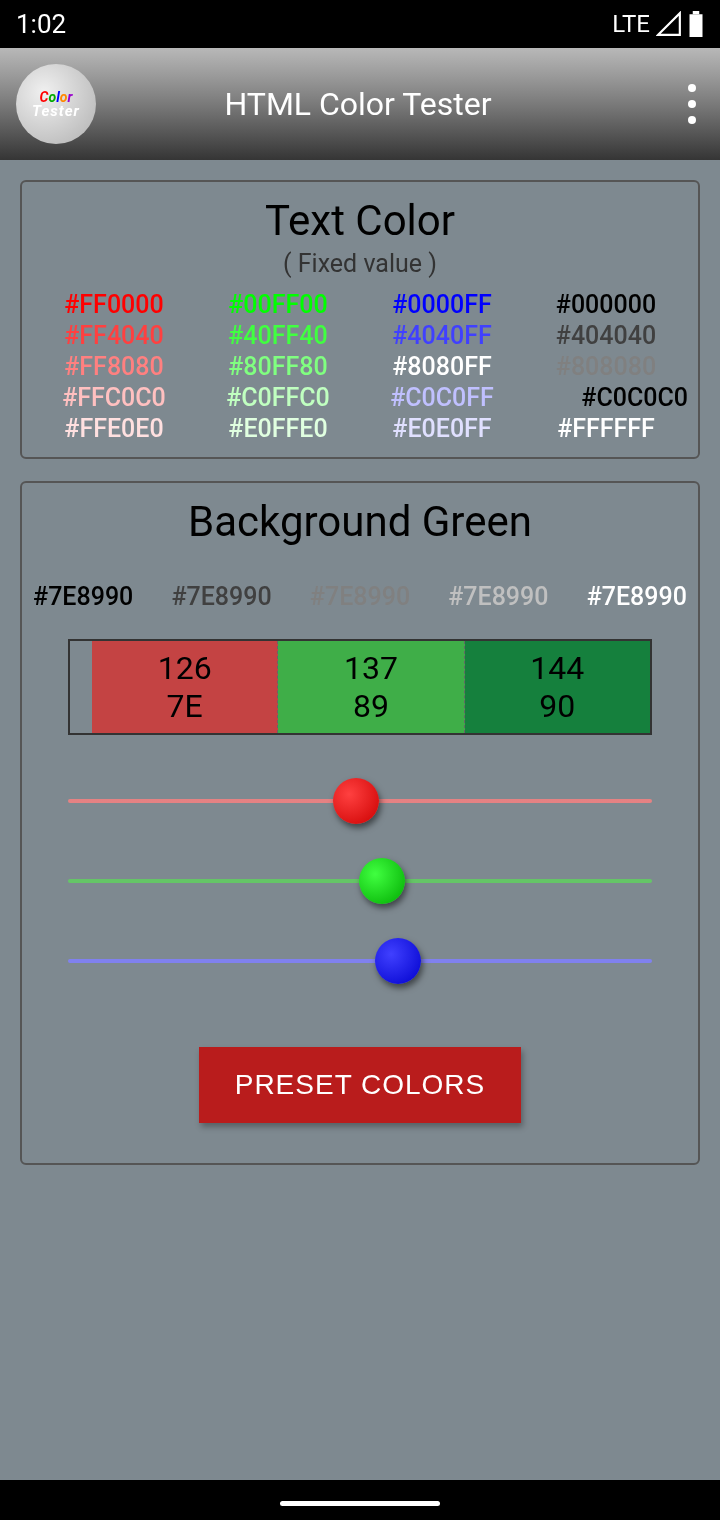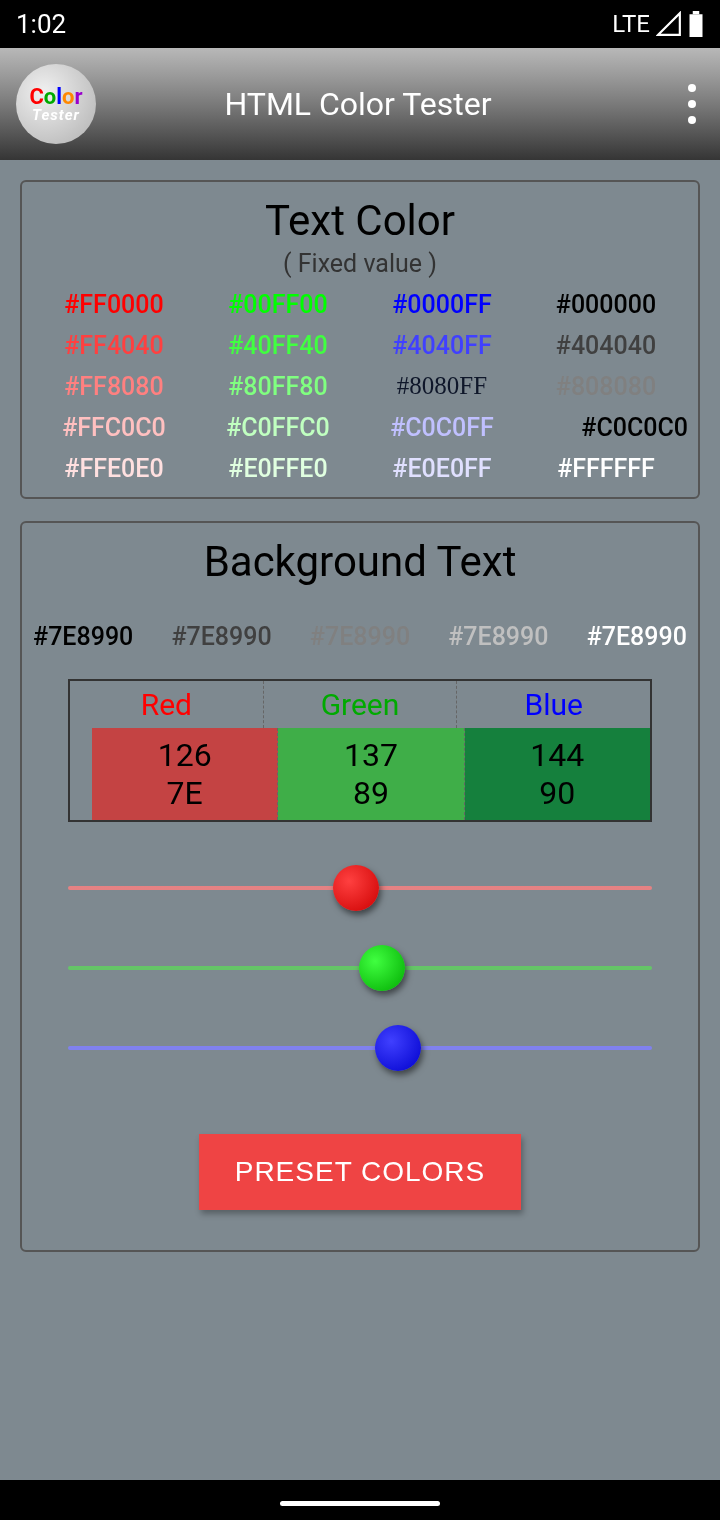--- a/index.html
+++ b/index.html
@@ -16,41 +16,41 @@
     background: linear-gradient(to bottom, #b8b8b8 0%, #9a9a9a 25%, #7a7a7a 50%, #585858 75%, #353535 100%);
     display: flex; align-items: center; position: relative;
     padding: 0 16px;
   }
   .logo {
     width: 80px; height: 80px; border-radius: 50%;
     background: radial-gradient(circle at 35% 35%, #f0f0f0, #b0b0b0);
     display: flex; flex-direction: column; align-items: center; justify-content: center;
     font-weight: bold; line-height: 1;
   }
-  .logo-top { font-size: 22px; }
+  .logo-top { font-size: 14px; font-style: italic; }
   .logo-top .c1{color:#ff0000;} .logo-top .c2{color:#00aa00;} .logo-top .c3{color:#0000ff;} .logo-top .c4{color:#ff8800;} .logo-top .c5{color:#9900cc;}
   .logo-bot { font-size: 15px; color:#fff; font-style: italic; letter-spacing: 1px; }
   .app-title {
     position: absolute; left: 0; right: 4px; text-align: center;
     font-size: 32px; color: #fff; pointer-events: none;
   }
   .overflow-icon {
     position: absolute; right: 24px; top: 50%; transform: translateY(-50%);
     display: flex; flex-direction: column; gap: 8px; cursor: pointer;
   }
   .overflow-icon span { width: 8px; height: 8px; background: #fff; border-radius: 50%; }
   .content { padding: 20px; flex: 1; }
   .panel {
     border: 2px solid #555; border-radius: 6px;
     padding: 14px 10px; margin-bottom: 22px;
     background: transparent;
   }
   .panel-title { text-align: center; font-size: 42px; color: #000; }
   .panel-sub { text-align: center; font-size: 25px; color: #333; margin-top: 4px; margin-bottom: 12px;}
-  .swatch-grid { display: flex; flex-direction: column; gap: 12px; }
+  .swatch-grid { display: flex; flex-direction: column; gap: 2px; }
   .swatch-row { display: flex; justify-content: space-around; }
   .swatch-row span { font-size: 25px; font-weight: 500; flex:1; text-align:center; }
   .bg-hex-row { display: flex; justify-content: space-around; margin: 36px 0 28px; gap: 36px; }
   .bg-hex-row span { font-size: 25px; font-weight: 500; }
   .rgb-table {
     border: 2px solid #333; margin: 0 36px;
     display: flex; flex-direction: column;
   }
   .rgb-header { display: flex; }
   .rgb-header > div {
@@ -84,21 +84,21 @@
   }
   .slider.red .track { background: linear-gradient(to right, #ff8080 49%, #ff8080 49%); opacity: 0.8;}
   .slider.red .thumb { background: radial-gradient(circle at 35% 35%, #ff4040, #cc0000); }
   .slider.green .track { background: #60d060; opacity: 0.85;}
   .slider.green .thumb { background: radial-gradient(circle at 35% 35%, #40ff40, #00aa00); }
   .slider.blue .track { background: #8080ff; opacity: 0.85;}
   .slider.blue .thumb { background: radial-gradient(circle at 35% 35%, #4040ff, #0000cc); }
   .preset-btn {
     display: block; margin: 60px auto 20px;
     padding: 22px 36px; font-size: 28px; font-weight: 500;
-    color: #fff; background: #ef4444; border: none;
+    color: #fff; background: #b91c1c; border: none;
     letter-spacing: 1px; box-shadow: 2px 4px 6px rgba(0,0,0,0.3);
     cursor: pointer;
   }
   .nav-bar { height: 40px; background: #000; position: relative; }
   .nav-handle {
     position: absolute; bottom: 14px; left: 50%; transform: translateX(-50%);
     width: 160px; height: 5px; background: #fff; border-radius: 3px;
   }
 </style>
 </head>
@@ -145,54 +145,49 @@
         </div>
         <div class="swatch-row">
           <span style="color: rgb(255, 64, 64);">#FF4040</span>
           <span style="color: rgb(64, 255, 64);">#40FF40</span>
           <span style="color: rgb(64, 64, 255);">#4040FF</span>
           <span style="color: rgb(64, 64, 64);">#404040</span>
         </div>
         <div class="swatch-row">
           <span style="color: rgb(255, 128, 128);">#FF8080</span>
           <span style="color: rgb(128, 255, 128);">#80FF80</span>
-          <span style="color: #0f172a; font-family: Liberation Serif, serif;">#8080FF</span>
+          <span style="color: #ffffff;">#8080FF</span>
           <span style="color: rgb(128, 128, 128);">#808080</span>
         </div>
         <div class="swatch-row">
           <span style="color: rgb(255, 192, 192);">#FFC0C0</span>
           <span style="color: rgb(192, 255, 192);">#C0FFC0</span>
           <span style="color: rgb(192, 192, 255);">#C0C0FF</span>
           <span style="color: #000000; text-align: right;">#C0C0C0</span>
         </div>
         <div class="swatch-row">
           <span style="color: rgb(255, 224, 224);">#FFE0E0</span>
           <span style="color: rgb(224, 255, 224);">#E0FFE0</span>
           <span style="color: rgb(224, 224, 255);">#E0E0FF</span>
           <span style="color: rgb(255, 255, 255);">#FFFFFF</span>
         </div>
       </div>
   </div>
 
   <div class="panel" style="padding-bottom:20px;">
-    <div class="panel-title">Background Text</div>
+    <div class="panel-title">Background Green</div>
     <div class="bg-hex-row" id="bg-hex-row">
         <span style="color: rgb(0, 0, 0);">#7E8990</span>
         <span style="color: rgb(64, 64, 64);">#7E8990</span>
         <span style="color: rgb(128, 128, 128);">#7E8990</span>
         <span style="color: rgb(192, 192, 192);">#7E8990</span>
         <span style="color: rgb(255, 255, 255);">#7E8990</span>
       </div>
 
     <div class="rgb-table">
-      <div class="rgb-header">
-        <div class="r">Red</div>
-        <div class="g">Green</div>
-        <div class="b">Blue</div>
-      </div>
       <div class="rgb-values">
         <div class="r">
           <div class="dec">126</div>
           <div class="hex">7E</div>
         </div>
         <div class="g">
           <div class="dec">137</div>
           <div class="hex">89</div>
         </div>
         <div class="b">

